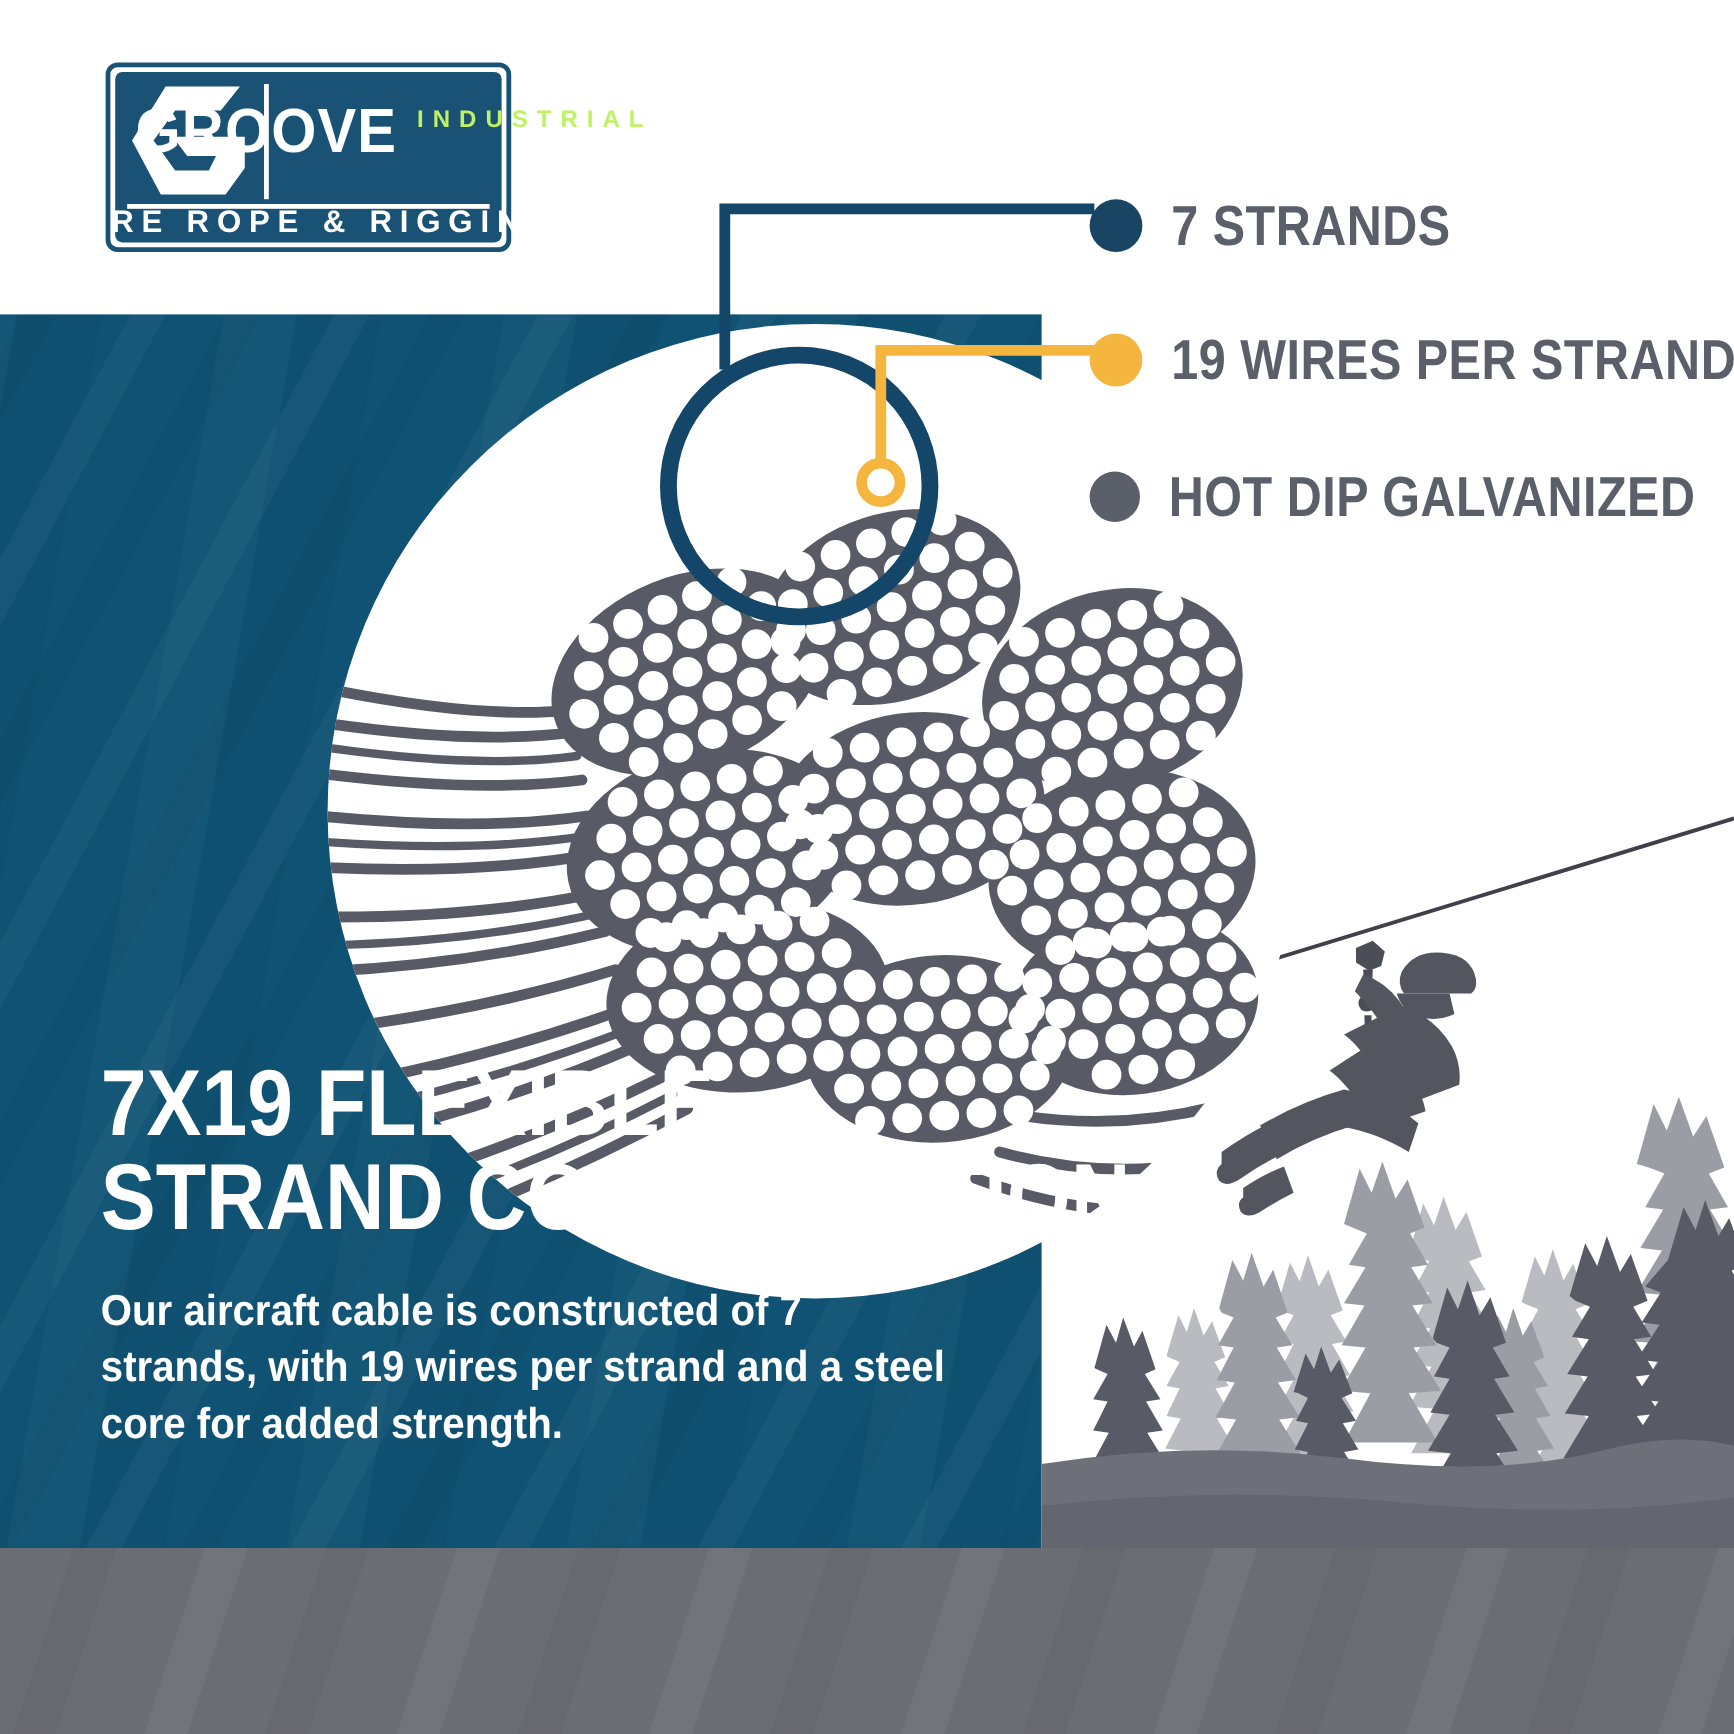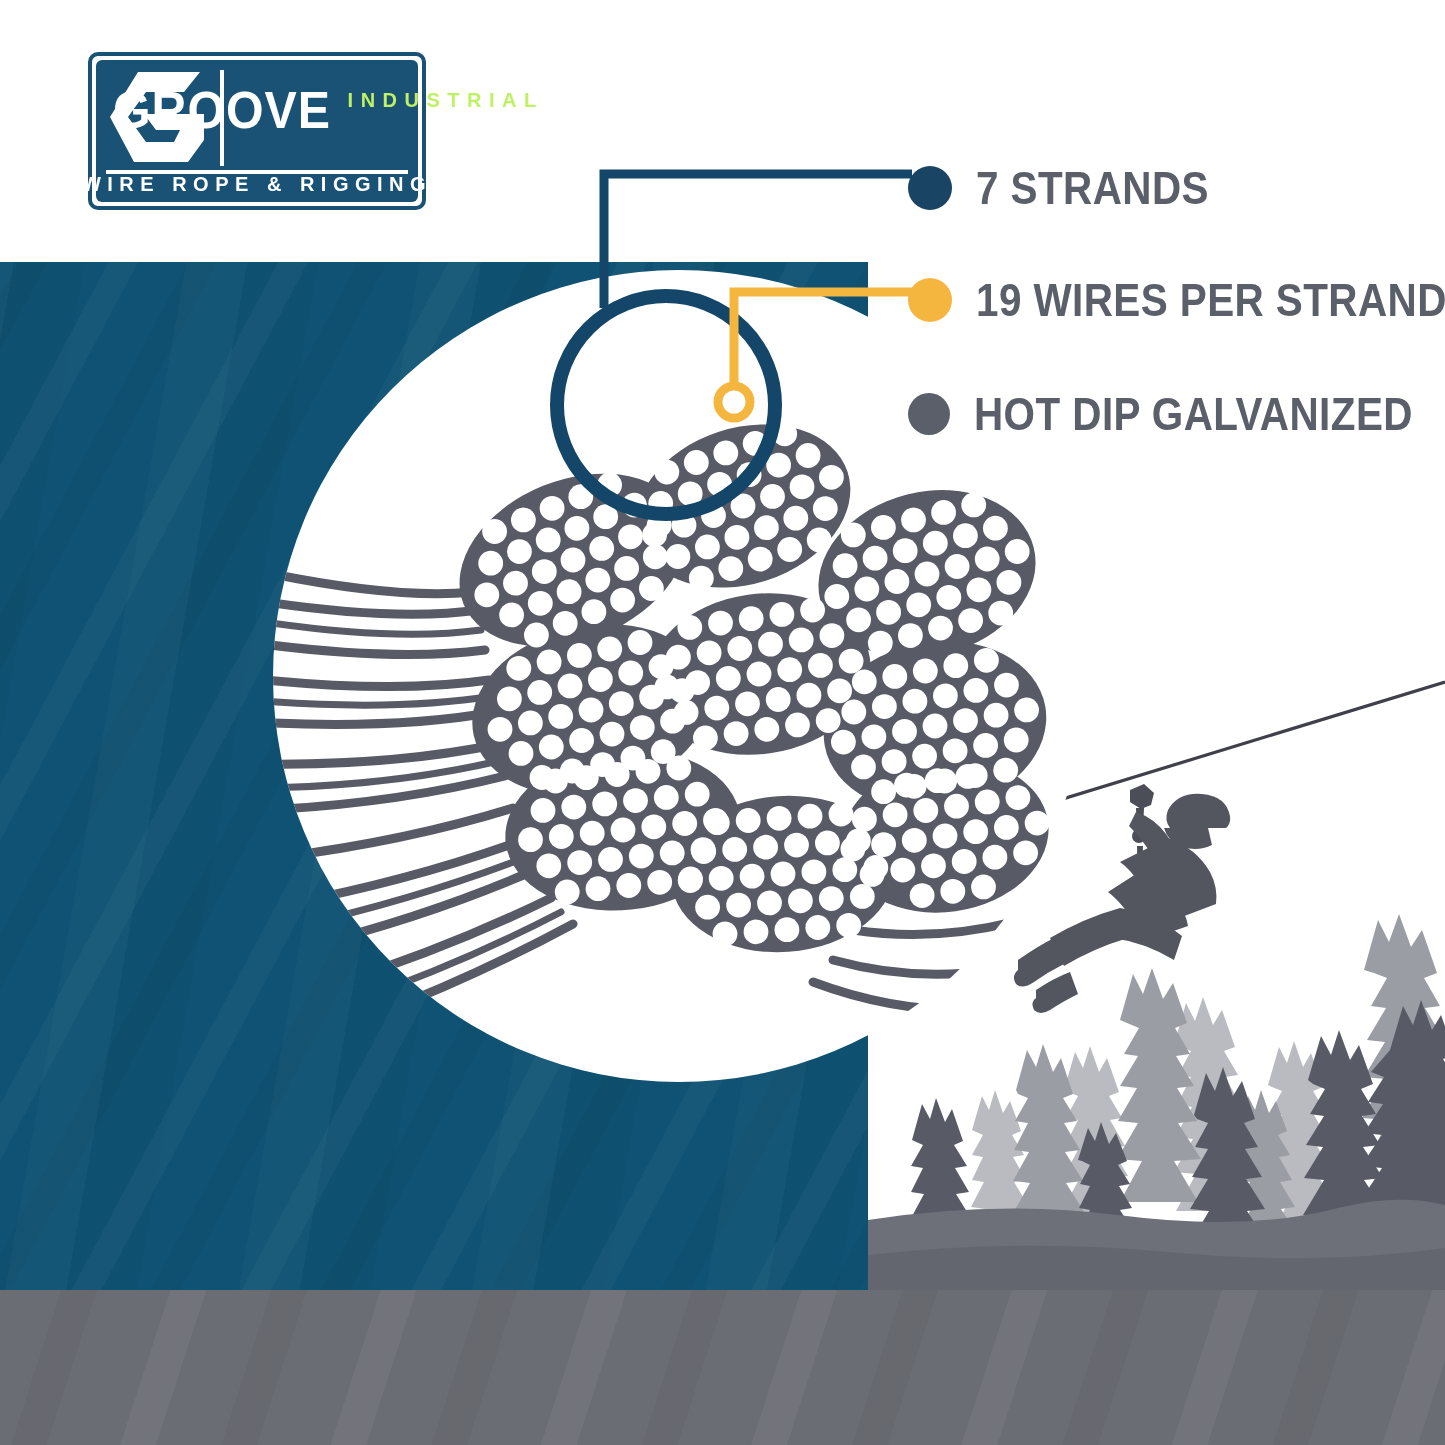--- a/index.html
+++ b/index.html
@@ -16,21 +16,21 @@
       display:flex;flex-direction:row;justify-content:center;align-items:flex-start;margin-top:16px;}
   #logo .groove{color:#ffffff;font-family:"Liberation Sans Narrow","Liberation Sans",sans-serif;
       font-weight:bold;font-size:52px;line-height:52px;letter-spacing:1px;transform:scaleX(0.93);
       transform-origin:left center;}
   #logo .industrial{color:#bef264;font-family:"Liberation Sans",sans-serif;font-weight:bold;
       font-size:20px;line-height:24px;letter-spacing:7.5px;margin-top:4px;}
   #logo .hrule{position:absolute;left:10px;top:110px;right:10px;height:4px;background:#ffffff;}
   #logo .tagbar{position:absolute;left:10px;top:114px;right:10px;bottom:8px;
       display:flex;align-items:center;justify-content:center;}
   #logo .tagline{color:#ffffff;font-family:"Liberation Sans",sans-serif;font-weight:bold;
-      font-size:20px;letter-spacing:6.5px;white-space:nowrap;}
+      font-size:26px;letter-spacing:6.5px;white-space:nowrap;}
 
   
   #tealpanel{position:absolute;left:0;top:262px;width:868px;height:1028px;background:#0f5273;overflow:hidden;}
   #tealpanel .waves{position:absolute;inset:-40px;
       background:repeating-linear-gradient(118deg,
         rgba(255,255,255,0.035) 0px, rgba(255,255,255,0.035) 26px,
         rgba(255,255,255,0.0) 26px, rgba(255,255,255,0.0) 70px,
         rgba(0,0,0,0.030) 70px, rgba(0,0,0,0.030) 96px,
         rgba(255,255,255,0.0) 96px, rgba(255,255,255,0.0) 150px);}
   #tealpanel .waves2{position:absolute;inset:-40px;
@@ -490,20 +490,25 @@
   </div>
   <div class="callout" id="callout2">
     <span class="dot"></span>
     <span class="clabel">19 WIRES PER STRAND</span>
   </div>
   <div class="callout" id="callout3">
     <span class="dot"></span>
     <span class="clabel">HOT DIP GALVANIZED</span>
   </div>
 
+  <div id="textblock">
+    <div class="title">7X19 FLEXIBLE</div>
+    <div class="title">STRAND CONSTRUCTION</div>
+    <div class="desc">Our aircraft cable is constructed of 7 strands, with 19 wires per strand and a steel core for added strength.</div>
+  </div>
 
   <div id="logo">
     <div class="outer"></div>
     <div class="inner">
       <div class="gcell">
         <svg width="110" height="98" viewBox="0 0 110 98">
           <path fill="#ffffff" d="M34,4 L96,4 L80,24 L42,24 L24,49 L42,74 L70,74 L76,62 L52,62 L40,46 L100,46 L100,72 L84,94 L30,94 L6,49 Z"></path>
         </svg>
       </div>
       <div class="vline"></div>

